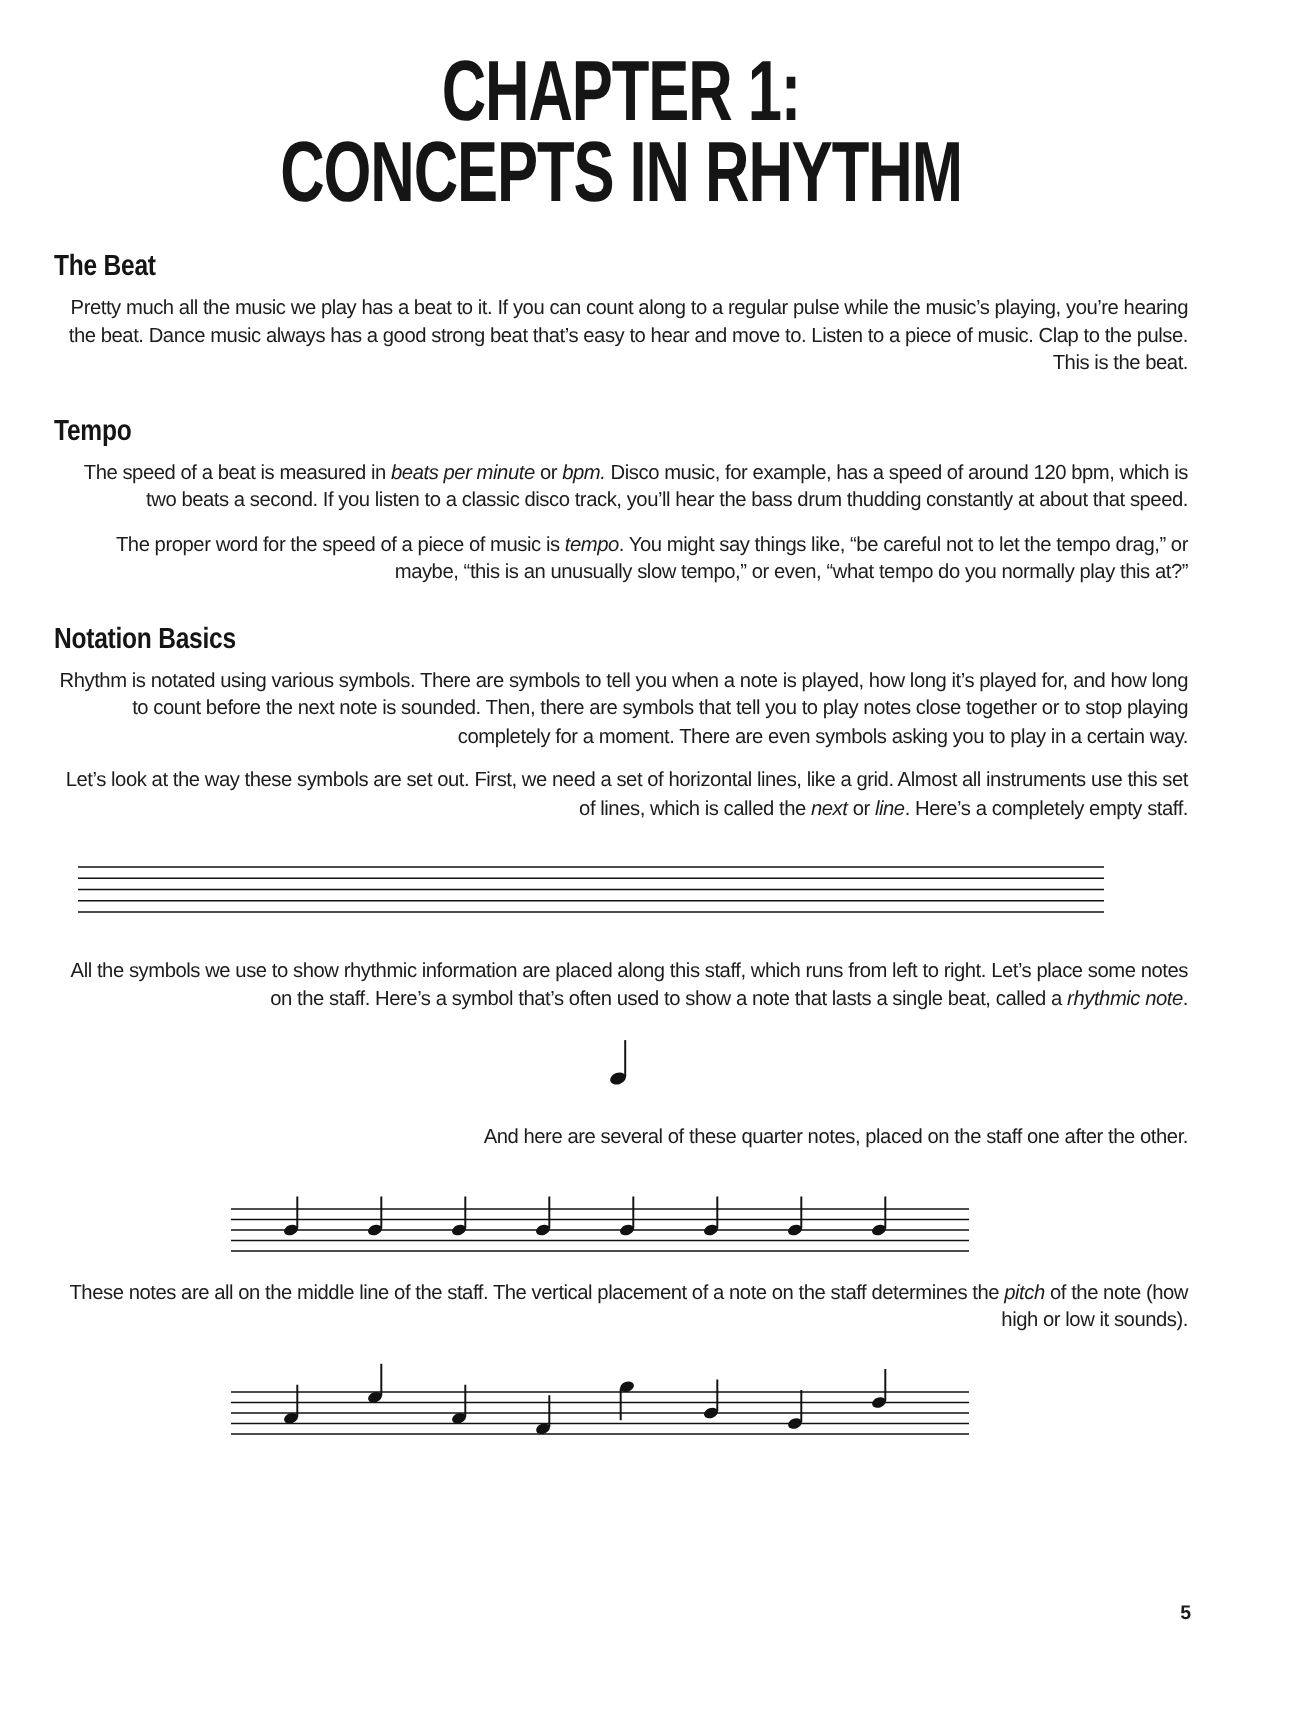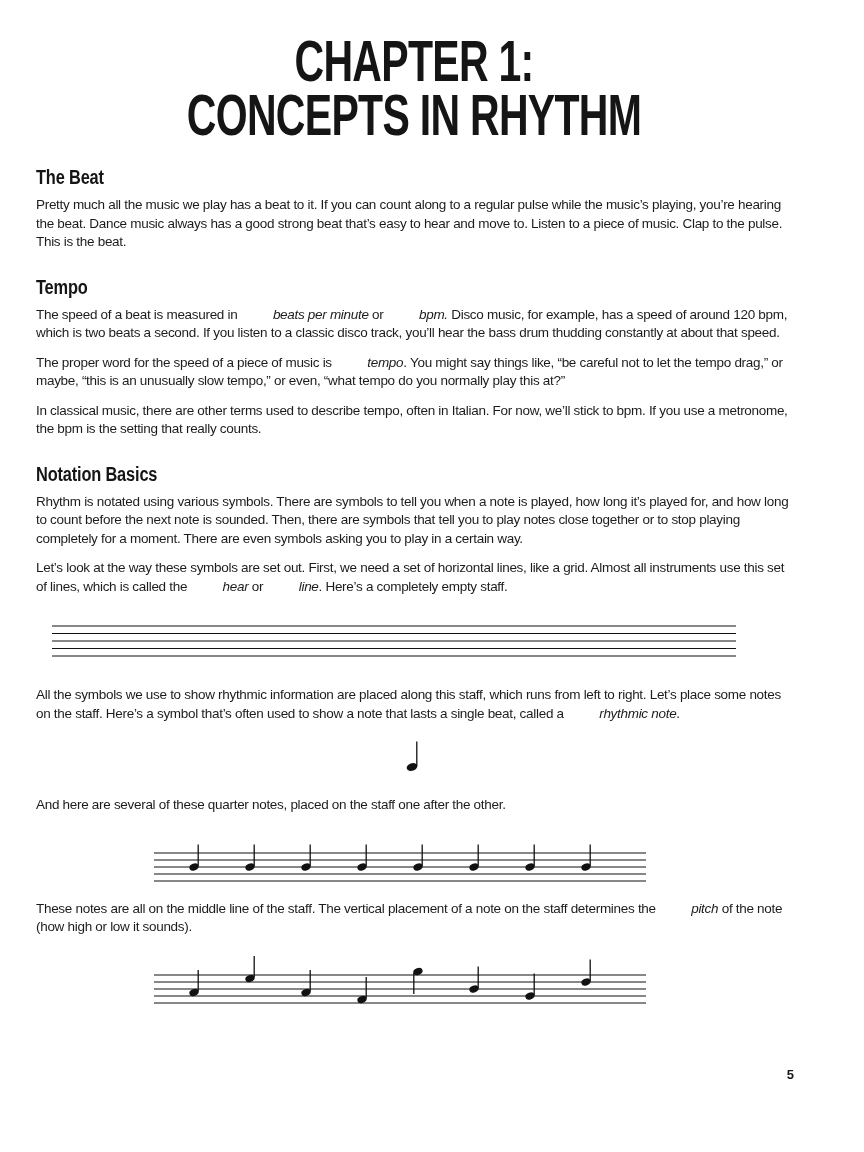--- a/index.html
+++ b/index.html
@@ -33,22 +33,23 @@
     white-space: nowrap;
     letter-spacing: -0.2px;
   }
 
   p.body-text {
     font-size: 13.5px;
     line-height: 18.5px;
     letter-spacing: -0.3px;
     margin: 0 0 11px 0;
     color: #1c1c1c;
+    text-align: right;
   }
-  p.body-text em { font-style: italic; margin-left: 32px; }
+  p.body-text em { font-style: italic; }
 
   .staff-empty-wrap { margin: 26px 0 24px 16px; }
   .staff-notes-wrap { margin: 0 0 8px 118px; }
   .single-note-wrap { text-align: center; margin: 10px 0 8px 0; }
   .single-note-wrap svg { display: inline-block; }
   svg { display: block; }
 
   .page-number {
     position: absolute;
     right: 70px;
@@ -70,27 +71,26 @@
 
   <section>
     <h2 class="section-heading">The Beat</h2>
     <p class="body-text"><span>Pretty much all the music we play has a beat to it. If you can count along to a regular pulse while the music’s playing, you’re hearing the beat. Dance music always has a good strong beat that’s easy to hear and move to. Listen to a piece of music. Clap to the pulse. This is the beat.</span></p>
   </section>
 
   <section>
     <h2 class="section-heading">Tempo</h2>
     <p class="body-text"><span>The speed of a beat is measured in </span><em>beats per minute</em><span> or </span><em>bpm.</em><span> Disco music, for example, has a speed of around 120 bpm, which is two beats a second. If you listen to a classic disco track, you’ll hear the bass drum thudding constantly at about that speed.</span></p>
     <p class="body-text"><span>The proper word for the speed of a piece of music is </span><em>tempo</em><span>. You might say things like, “be careful not to let the tempo drag,” or maybe, “this is an unusually slow tempo,” or even, “what tempo do you normally play this at?”</span></p>
-    <p class="body-text"><span>In classical music, there are other terms used to describe tempo, often in Italian. For now, we’ll stick to bpm. If you use a metronome, the bpm is the setting that really counts.</span></p>
   </section>
 
   <section>
     <h2 class="section-heading">Notation Basics</h2>
     <p class="body-text"><span>Rhythm is notated using various symbols. There are symbols to tell you when a note is played, how long it’s played for, and how long to count before the next note is sounded. Then, there are symbols that tell you to play notes close together or to stop playing completely for a moment. There are even symbols asking you to play in a certain way.</span></p>
-    <p class="body-text"><span>Let’s look at the way these symbols are set out. First, we need a set of horizontal lines, like a grid. Almost all instruments use this set of lines, which is called the </span><em>hear</em><span> or </span><em>line</em><span>. Here’s a completely empty staff.</span></p>
+    <p class="body-text"><span>Let’s look at the way these symbols are set out. First, we need a set of horizontal lines, like a grid. Almost all instruments use this set of lines, which is called the </span><em>next</em><span> or </span><em>line</em><span>. Here’s a completely empty staff.</span></p>
 
     <div class="staff-empty-wrap">
       <svg xmlns="http://www.w3.org/2000/svg" width="684" height="40" viewBox="0 0 684 40">
           <line x1="0" y1="4" x2="684" y2="4" stroke="#111" stroke-width="1.15"></line>
           <line x1="0" y1="11.5" x2="684" y2="11.5" stroke="#111" stroke-width="1.15"></line>
           <line x1="0" y1="19" x2="684" y2="19" stroke="#111" stroke-width="1.15"></line>
           <line x1="0" y1="26.5" x2="684" y2="26.5" stroke="#111" stroke-width="1.15"></line>
           <line x1="0" y1="34" x2="684" y2="34" stroke="#111" stroke-width="1.15"></line>
         </svg>
     </div>

